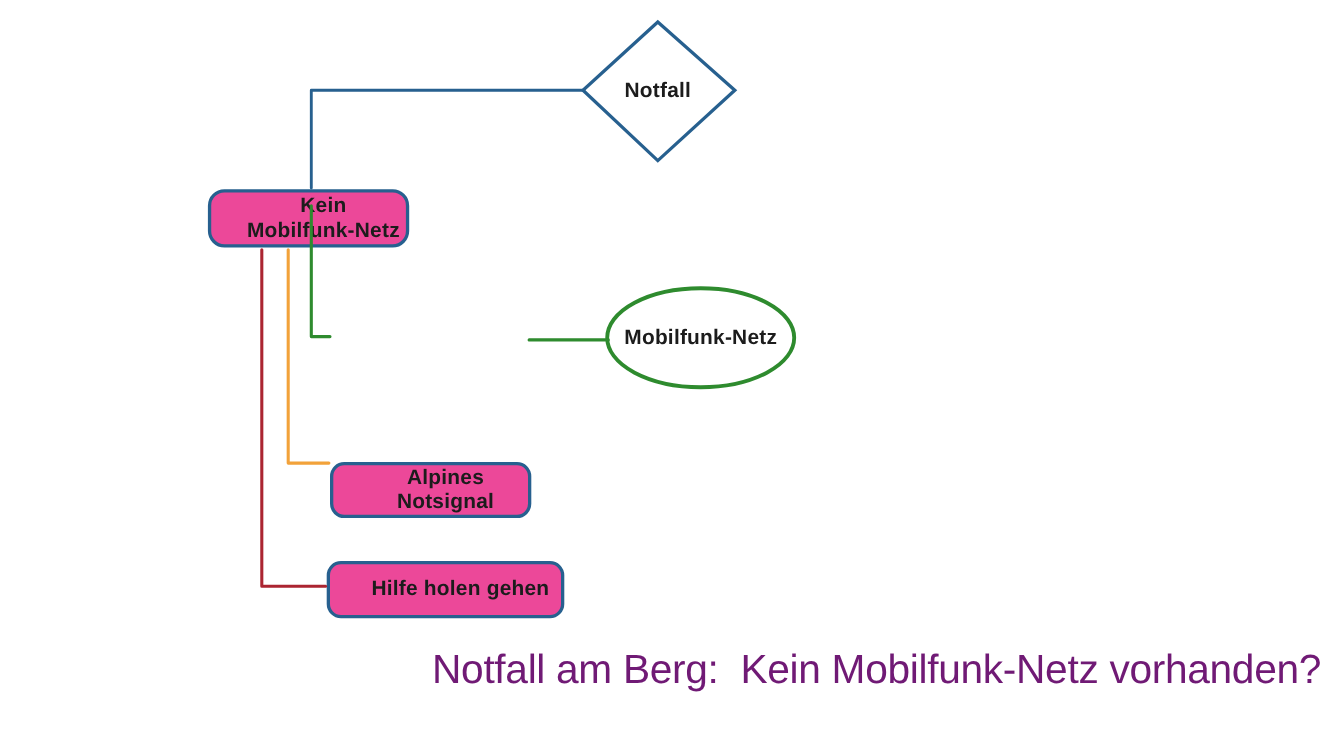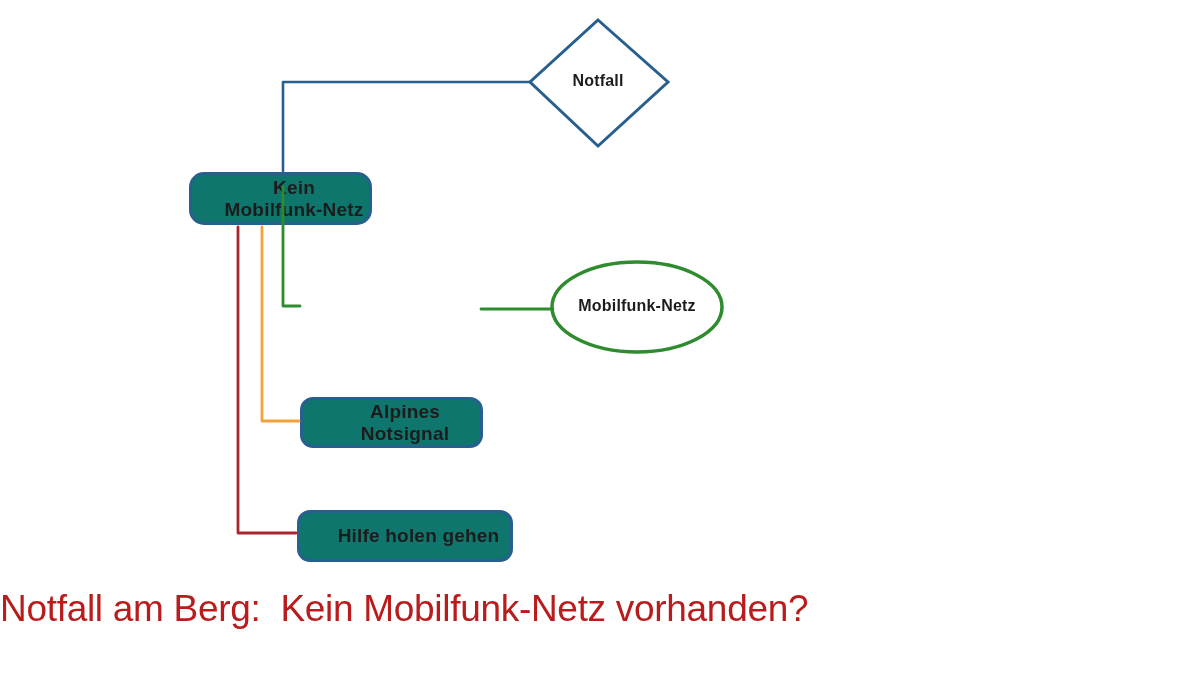--- a/index.html
+++ b/index.html
@@ -29,58 +29,58 @@
     left: 0;
     top: 0;
     width: 1201px;
     height: 676px;
     pointer-events: none;
     z-index: 1;
   }
   .node {
     position: absolute;
     box-sizing: border-box;
-    background: #0f766e;
+    background: #ec4899;
     border-style: solid;
     border-width: 3px;
     display: flex;
     align-items: center;
     justify-content: center;
     text-align: center;
     z-index: 2;
     color: #1c1c1c;
     font-weight: bold;
     font-size: 19px;
     line-height: 22px;
     letter-spacing: 0.2px;
     padding-left: 27px;
   }
   #node-kein-netz   { left: 189px; top: 172px; width: 183px; height: 53px; border-radius: 15px; }
   #node-standortwechsel { left: 300px; top: 284px; width: 181px; height: 51px; border-radius: 13px; }
-  #node-alpines-notsignal { left: 300px; top: 397px; width: 183px; height: 51px; border-radius: 13px; }
+  #node-alpines-notsignal { left: 300px; top: 420px; width: 183px; height: 51px; border-radius: 13px; }
   #node-hilfe-holen { left: 297px; top: 510px; width: 216px; height: 52px; border-radius: 13px; }
   .float-label {
     position: absolute;
     z-index: 2;
     color: #1c1c1c;
     font-weight: bold;
-    font-size: 16px;
+    font-size: 19px;
     text-align: center;
     letter-spacing: 0.2px;
   }
   #label-notfall { left: 540px; top: 72px; width: 116px; }
   #label-mobilfunk-netz { left: 557px; top: 297px; width: 160px; }
   #caption {
     position: absolute;
     left: 0;
     top: 588px;
     width: 1201px;
-    text-align: left;
+    text-align: right;
     z-index: 2;
-    color: #b91c1c;
+    color: #701a75;
     font-weight: 300;
     font-size: 37px;
     white-space: pre;
     letter-spacing: -0.3px;
   }
 </style>
 </head>
 <body>
 
 <div id="canvas">

